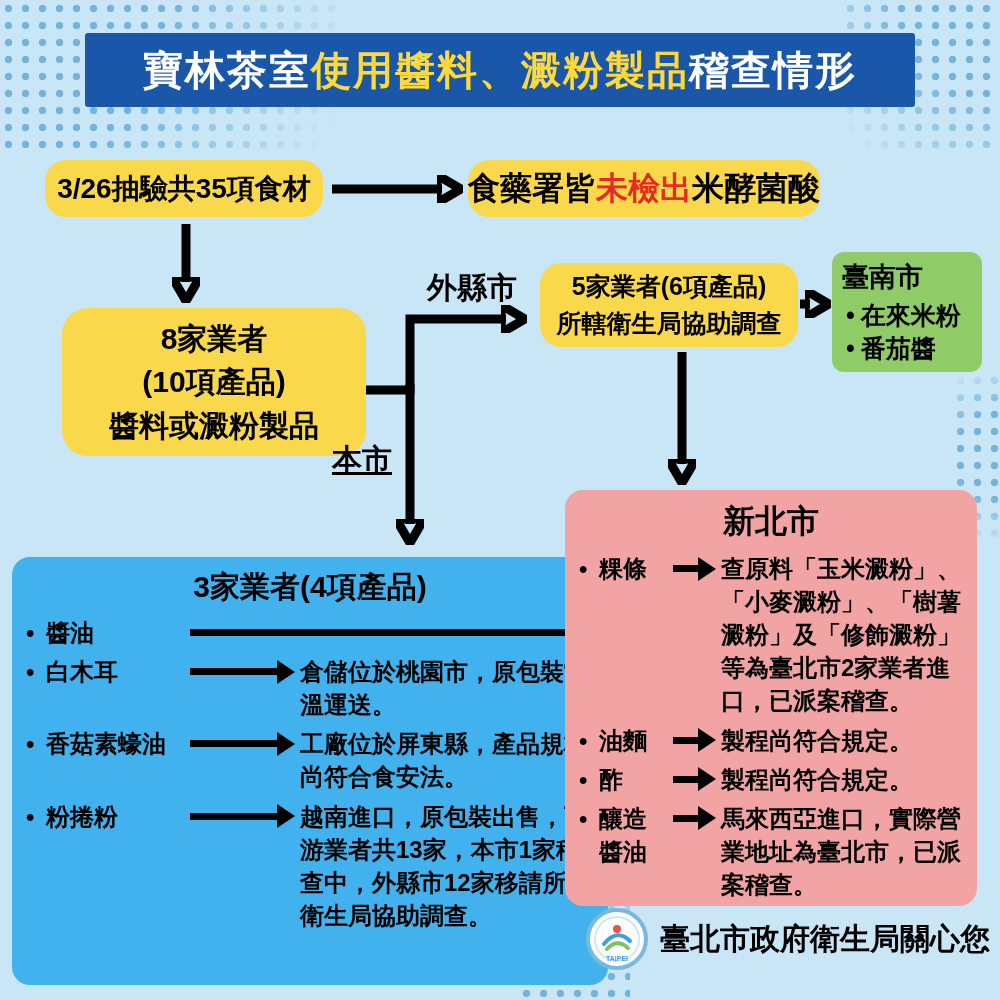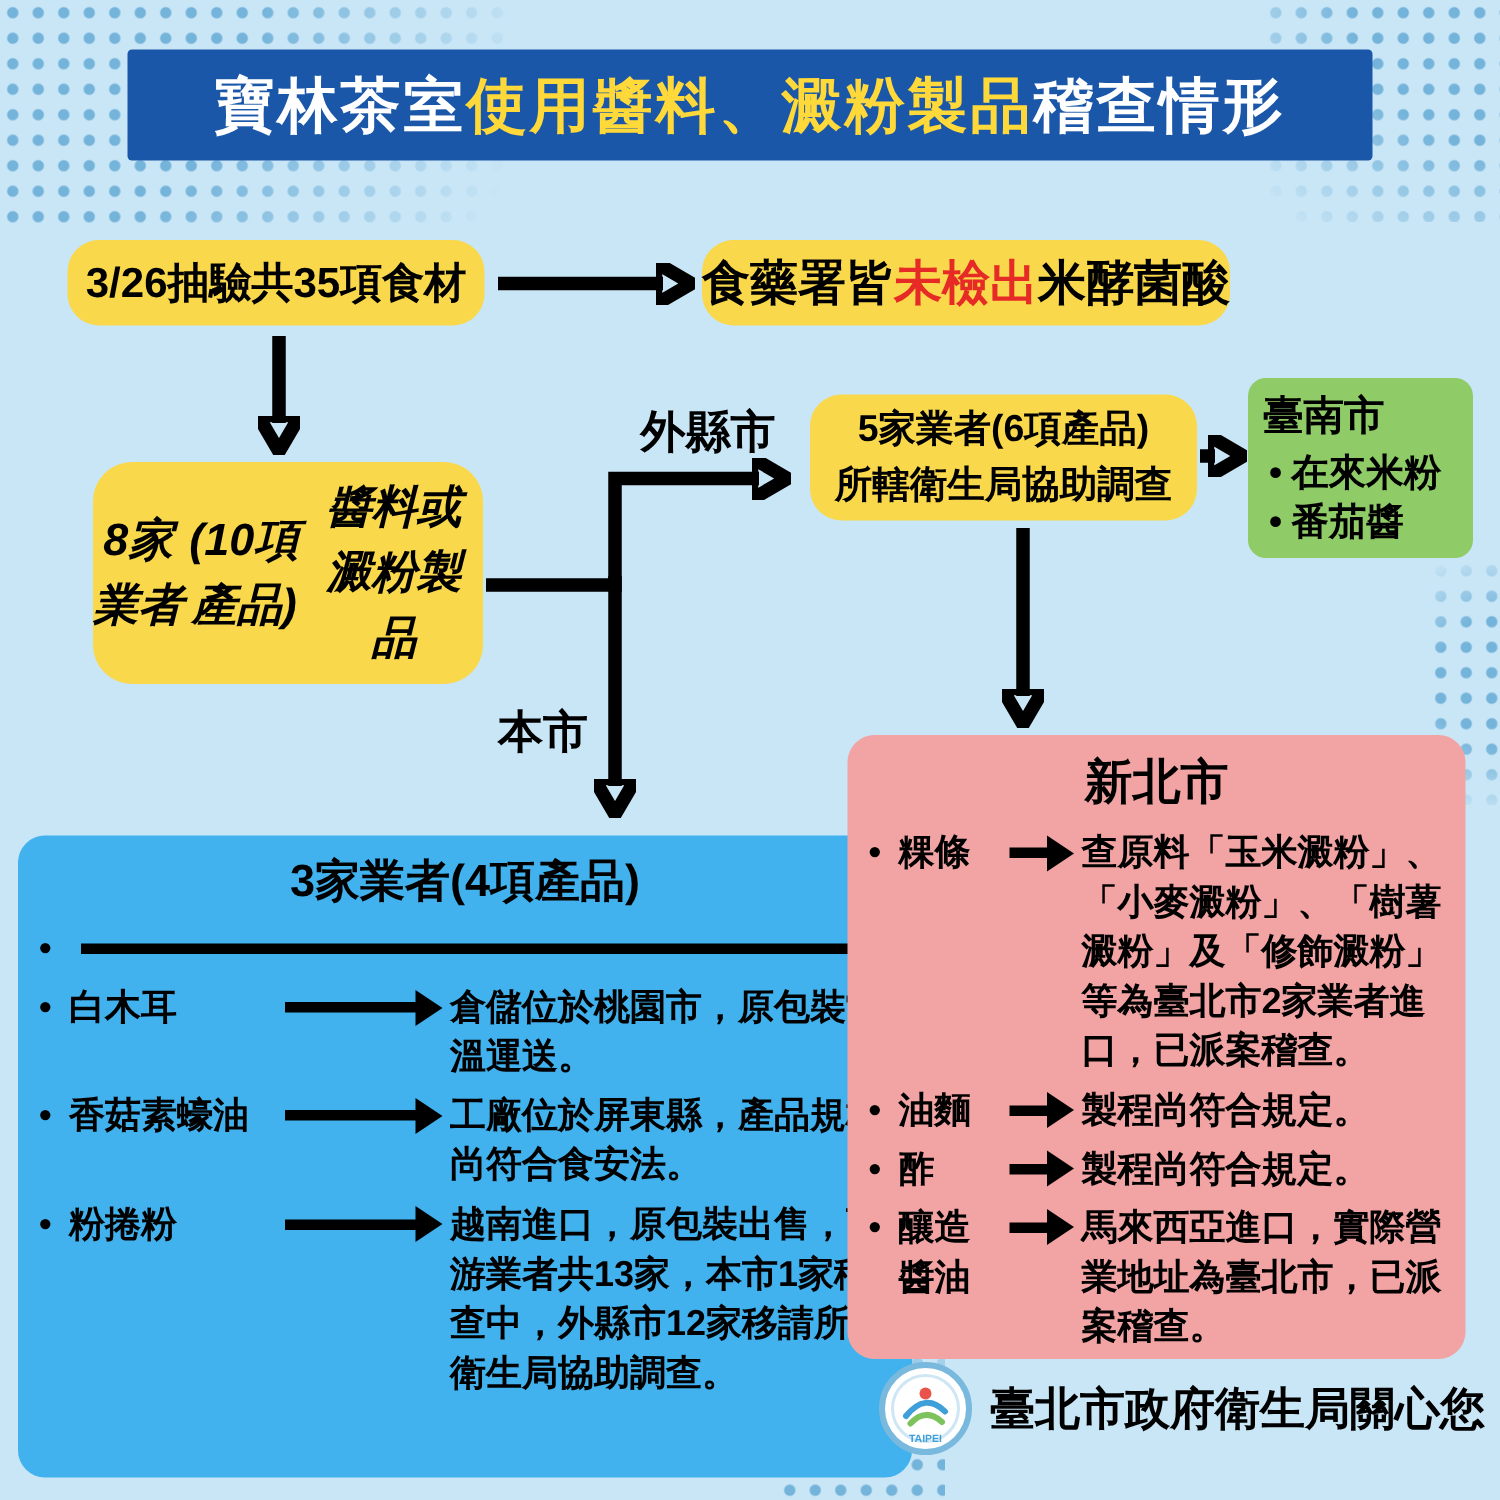--- a/index.html
+++ b/index.html
@@ -25,26 +25,26 @@
   .yellow{background:var(--yellow_box);border-radius:21px;}
 
   #title-banner{position:absolute;z-index:3;left:85px;top:33px;width:830px;height:74px;background:var(--title_bg);
     border-radius:3px;display:flex;align-items:center;justify-content:center;font-size:40px;letter-spacing:2px;color:var(--title_text);}
   #title-banner .hl{color:var(--title_highlight);}
 
   #sample-box{left:45px;top:160px;width:278px;height:57px;font-size:28px;}
   #tfda-box{left:468px;top:160px;width:352px;height:57px;font-size:32px;}
   #tfda-box .red{color:var(--red_text);}
 
-  #vendors8-box{left:62px;top:308px;width:260px;height:148px;border-radius:26px;flex-direction:row;font-size:30px;line-height:1.45;font-style:italic;}
+  #vendors8-box{left:62px;top:308px;width:304px;height:148px;border-radius:26px;flex-direction:column;font-size:30px;line-height:1.45;}
   #vendors5-box{left:540px;top:263px;width:258px;height:84px;flex-direction:column;font-size:25px;line-height:1.5;}
 
   .flow-label{position:absolute;z-index:2;font-size:30px;}
   #label-outer{left:427px;top:268px;}
-  #label-local{left:332px;top:468px;}
+  #label-local{left:332px;top:440px;text-decoration:underline;}
 
   #tainan-box{left:832px;top:252px;width:150px;height:120px;background:var(--green_box);border-radius:12px;z-index:2;
     position:absolute;padding:8px 10px;font-size:25px;line-height:1.3;}
   #tainan-box .g-title{font-size:27px;margin-bottom:4px;}
   #tainan-box .g-item{display:flex;gap:6px;margin-left:4px;}
 
   .panel{position:absolute;z-index:2;padding:10px 14px;}
   .panel-title{text-align:center;font-size:30px;margin-bottom:8px;}
   .row{display:flex;align-items:flex-start;margin-bottom:6px;font-size:24px;line-height:1.38;}
   .bullet{flex:0 0 20px;}
@@ -128,20 +128,21 @@
       <span>•</span>
       <span>番茄醬</span>
     </div>
   </div>
 
   <div id="taipei-box" class="panel">
     <div class="panel-title">3家業者(4項產品)</div>
 
     <div class="row">
       <span class="bullet">•</span>
+      <span class="item">醬油</span>
       <span class="row-arrow"></span>
     </div>
     <div class="row">
       <span class="bullet">•</span>
       <span class="item">白木耳</span>
       <span class="row-arrow"></span>
       <span class="desc">倉儲位於桃園市，原包裝常溫運送。</span>
     </div>
     <div class="row">
       <span class="bullet">•</span>

